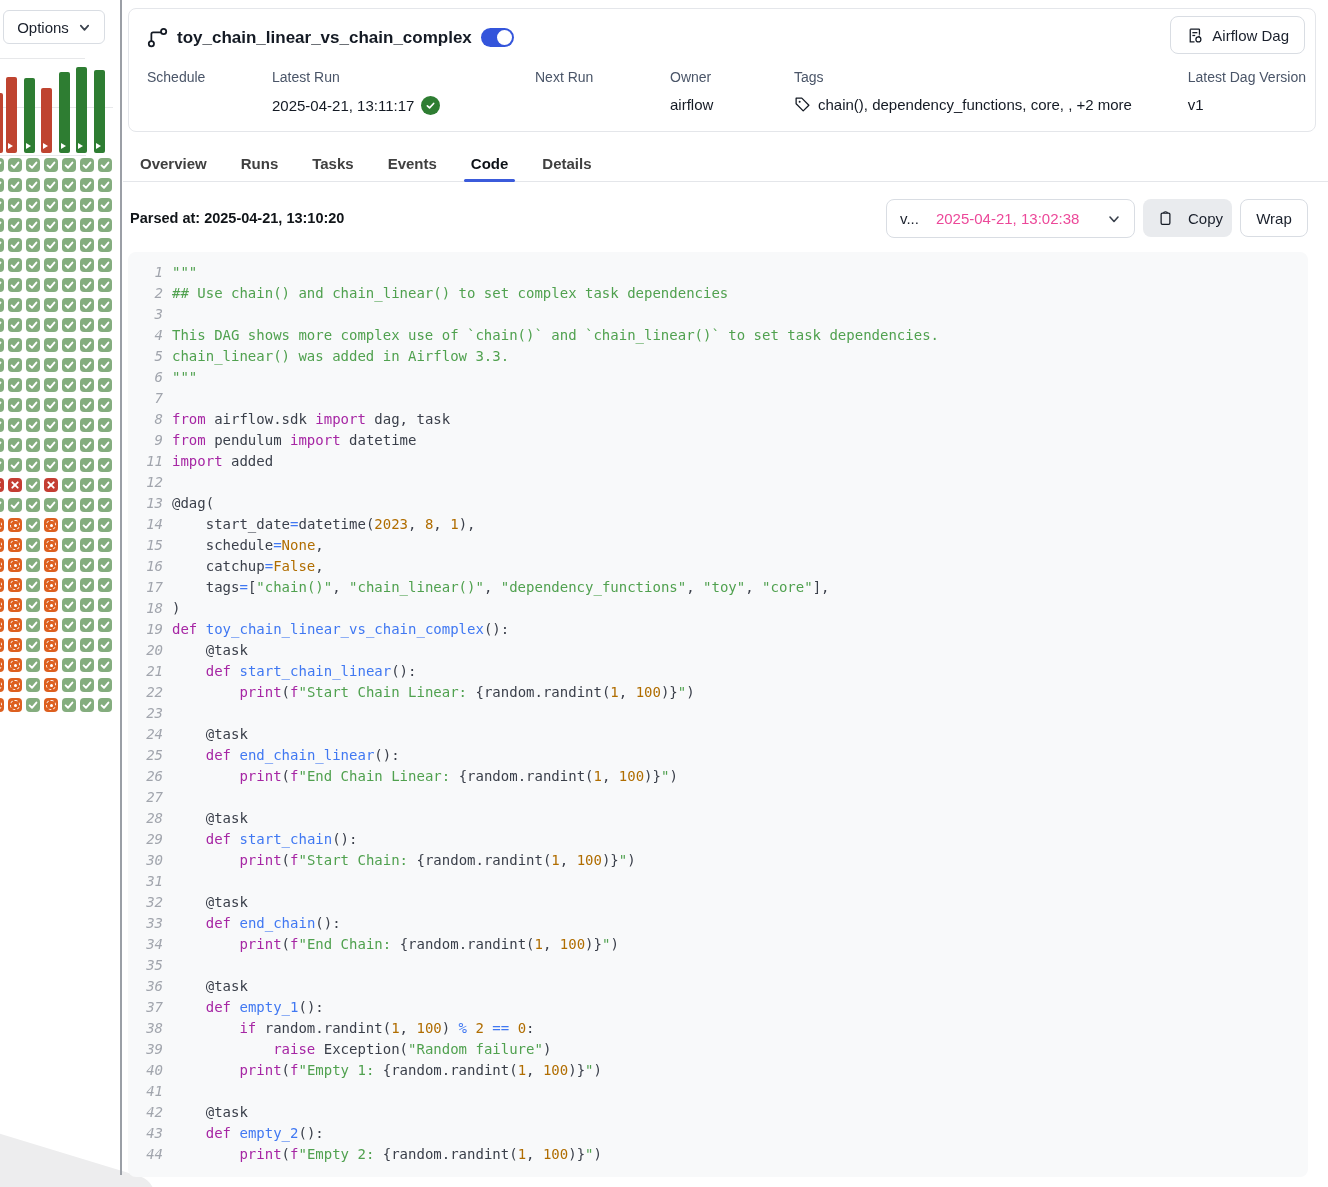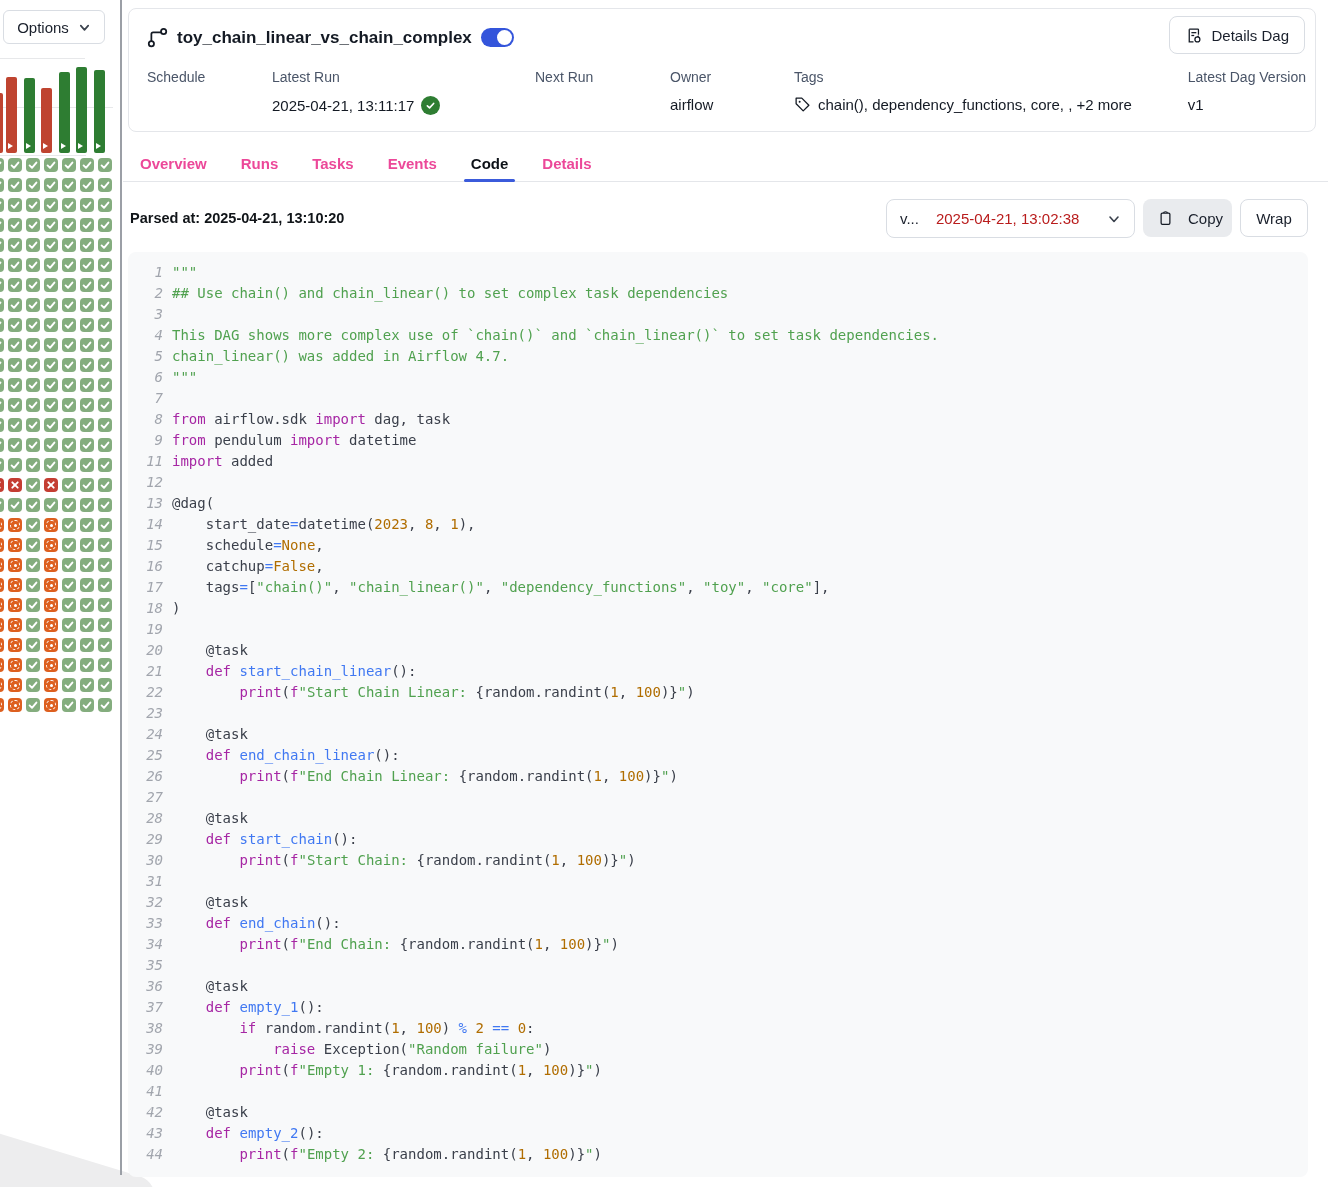--- a/index.html
+++ b/index.html
@@ -53,33 +53,33 @@
     display:flex; align-items:center; gap:9px; font-size:15px; color:#1a202c; cursor:pointer; font-family:inherit;
   }
   .field { position:absolute; top:60px; }
   .field .flabel { font-size:14px; color:#4a5568; margin-bottom:11px; }
   .field .fvalue { font-size:15px; color:#141a24; display:flex; align-items:center; gap:7px; white-space:nowrap; }
   .badge-ok { width:19px; height:19px; border-radius:50%; background:#2e7d32; display:inline-flex; align-items:center; justify-content:center; }
 
   
   .tabs { position:absolute; left:123px; top:145px; width:1205px; height:37px;
     border-bottom:1px solid #e4e6ea; display:flex; align-items:center; padding-left:15px; gap:30px; }
-  .tab { font-size:15px; color:#ec4899; font-weight:bold; position:relative; height:100%;
+  .tab { font-size:15px; color:#404040; font-weight:bold; position:relative; height:100%;
     display:flex; align-items:center; padding:0 2px; cursor:pointer; }
   .tab.active { color:#0d1117; }
   .tab.active::after { content:''; position:absolute; left:-5px; right:-5px; bottom:-1px; height:3px;
     background:#3b5bdb; border-radius:2px; }
 
   
   .parsed-at { position:absolute; left:130px; top:210px; font-size:14.5px; font-weight:bold; color:#101418; }
   .ver-select { position:absolute; left:886px; top:199px; width:249px; height:39px;
     border:1px solid #d9dde3; border-radius:8px; background:#fff; display:flex; align-items:center;
     padding:0 13px; font-size:15px; gap:0; cursor:pointer; }
   .ver-select .vshort { color:#1a202c; margin-right:17px; }
-  .ver-select .vdate { color:#b91c1c; flex:1; }
+  .ver-select .vdate { color:#ec4899; flex:1; }
   .copy-btn { position:absolute; left:1143px; top:199px; width:89px; height:38px;
     background:#e9ebee; border:none; border-radius:8px; display:flex; align-items:center; justify-content:center;
     gap:15px; font-size:15px; color:#1a202c; cursor:pointer; font-family:inherit;padding-left:12px; }
   .wrap-btn { position:absolute; left:1240px; top:199px; width:68px; height:38px;
     background:#fff; border:1px solid #d9dde3; border-radius:8px; display:flex; align-items:center; justify-content:center;
     font-size:15px; color:#1a202c; cursor:pointer; font-family:inherit; }
 
   
   .code-panel { position:absolute; left:128px; top:252px; width:1180px; height:925px;
     background:#f8f9fa; border-radius:8px; overflow:hidden; padding-top:10px;
@@ -1012,21 +1012,21 @@
   </div>
   <button class="reparse-btn">
     <svg width="17" height="17" viewBox="0 0 24 24" fill="none" stroke="#141a24" stroke-width="1.8">
       <path d="M6 3 h12 a1 1 0 0 1 1 1 v7"></path>
         <path d="M6 3 v18 h6"></path>
         <line x1="9" y1="8" x2="16" y2="8"></line>
         <line x1="9" y1="12" x2="13" y2="12"></line>
       <circle cx="17.5" cy="17.5" r="3.5"></circle>
         <path d="M17.5 14 l1.8 -1.5"></path>
     </svg>
-    <span>Details Dag</span>
+    <span>Airflow Dag</span>
   </button>
   <div id="header-fields">
       <div class="field" style="left: 18px;">
         <div class="flabel">Schedule</div>
         <div class="fvalue">
           <span></span>
         </div>
       </div>
       <div class="field" style="left: 143px;">
         <div class="flabel">Latest Run</div>
@@ -1101,34 +1101,34 @@
 </button>
 <button class="wrap-btn">
   <span>Wrap</span>
 </button>
 
 <div class="code-panel" id="code">
     <div class="cl"><span class="ln">1</span><span class="ct"><span class="tok-c">"""</span></span></div>
     <div class="cl"><span class="ln">2</span><span class="ct"><span class="tok-c">## Use chain() and chain_linear() to set complex task dependencies</span></span></div>
     <div class="cl"><span class="ln">3</span><span class="ct"></span></div>
     <div class="cl"><span class="ln">4</span><span class="ct"><span class="tok-c">This DAG shows more complex use of `chain()` and `chain_linear()` to set task dependencies.</span></span></div>
-    <div class="cl"><span class="ln">5</span><span class="ct"><span class="tok-c">chain_linear() was added in Airflow 4.7.</span></span></div>
+    <div class="cl"><span class="ln">5</span><span class="ct"><span class="tok-c">chain_linear() was added in Airflow 3.3.</span></span></div>
     <div class="cl"><span class="ln">6</span><span class="ct"><span class="tok-c">"""</span></span></div>
     <div class="cl"><span class="ln">7</span><span class="ct"></span></div>
     <div class="cl"><span class="ln">8</span><span class="ct"><span class="tok-k">from</span><span class="tok-t"> airflow.sdk </span><span class="tok-k">import</span><span class="tok-t"> dag, task</span></span></div>
     <div class="cl"><span class="ln">9</span><span class="ct"><span class="tok-k">from</span><span class="tok-t"> pendulum </span><span class="tok-k">import</span><span class="tok-t"> datetime</span></span></div>
     <div class="cl"><span class="ln">11</span><span class="ct"><span class="tok-k">import</span><span class="tok-t"> added</span></span></div>
     <div class="cl"><span class="ln">12</span><span class="ct"></span></div>
     <div class="cl"><span class="ln">13</span><span class="ct"><span class="tok-t">@dag(</span></span></div>
     <div class="cl"><span class="ln">14</span><span class="ct"><span class="tok-t">    start_date</span><span class="tok-o">=</span><span class="tok-t">datetime(</span><span class="tok-n">2023</span><span class="tok-t">, </span><span class="tok-n">8</span><span class="tok-t">, </span><span class="tok-n">1</span><span class="tok-t">),</span></span></div>
     <div class="cl"><span class="ln">15</span><span class="ct"><span class="tok-t">    schedule</span><span class="tok-o">=</span><span class="tok-n">None</span><span class="tok-t">,</span></span></div>
     <div class="cl"><span class="ln">16</span><span class="ct"><span class="tok-t">    catchup</span><span class="tok-o">=</span><span class="tok-n">False</span><span class="tok-t">,</span></span></div>
     <div class="cl"><span class="ln">17</span><span class="ct"><span class="tok-t">    tags</span><span class="tok-o">=</span><span class="tok-t">[</span><span class="tok-s">"chain()"</span><span class="tok-t">, </span><span class="tok-s">"chain_linear()"</span><span class="tok-t">, </span><span class="tok-s">"dependency_functions"</span><span class="tok-t">, </span><span class="tok-s">"toy"</span><span class="tok-t">, </span><span class="tok-s">"core"</span><span class="tok-t">],</span></span></div>
     <div class="cl"><span class="ln">18</span><span class="ct"><span class="tok-t">)</span></span></div>
-    <div class="cl"><span class="ln">19</span></div>
+    <div class="cl"><span class="ln">19</span><span class="ct"><span class="tok-k">def</span><span class="tok-t"> </span><span class="tok-f">toy_chain_linear_vs_chain_complex</span><span class="tok-t">():</span></span></div>
     <div class="cl"><span class="ln">20</span><span class="ct"><span class="tok-t">    @task</span></span></div>
     <div class="cl"><span class="ln">21</span><span class="ct"><span class="tok-t">    </span><span class="tok-k">def</span><span class="tok-t"> </span><span class="tok-f">start_chain_linear</span><span class="tok-t">():</span></span></div>
     <div class="cl"><span class="ln">22</span><span class="ct"><span class="tok-t">        </span><span class="tok-k">print</span><span class="tok-t">(</span><span class="tok-k">f</span><span class="tok-s">"Start Chain Linear: </span><span class="tok-t">{random.randint(</span><span class="tok-n">1</span><span class="tok-t">, </span><span class="tok-n">100</span><span class="tok-t">)}</span><span class="tok-s">"</span><span class="tok-t">)</span></span></div>
     <div class="cl"><span class="ln">23</span><span class="ct"></span></div>
     <div class="cl"><span class="ln">24</span><span class="ct"><span class="tok-t">    @task</span></span></div>
     <div class="cl"><span class="ln">25</span><span class="ct"><span class="tok-t">    </span><span class="tok-k">def</span><span class="tok-t"> </span><span class="tok-f">end_chain_linear</span><span class="tok-t">():</span></span></div>
     <div class="cl"><span class="ln">26</span><span class="ct"><span class="tok-t">        </span><span class="tok-k">print</span><span class="tok-t">(</span><span class="tok-k">f</span><span class="tok-s">"End Chain Linear: </span><span class="tok-t">{random.randint(</span><span class="tok-n">1</span><span class="tok-t">, </span><span class="tok-n">100</span><span class="tok-t">)}</span><span class="tok-s">"</span><span class="tok-t">)</span></span></div>
     <div class="cl"><span class="ln">27</span><span class="ct"></span></div>
     <div class="cl"><span class="ln">28</span><span class="ct"><span class="tok-t">    @task</span></span></div>
     <div class="cl"><span class="ln">29</span><span class="ct"><span class="tok-t">    </span><span class="tok-k">def</span><span class="tok-t"> </span><span class="tok-f">start_chain</span><span class="tok-t">():</span></span></div>

